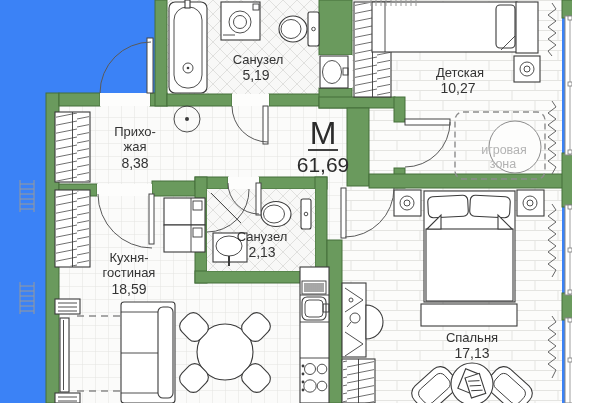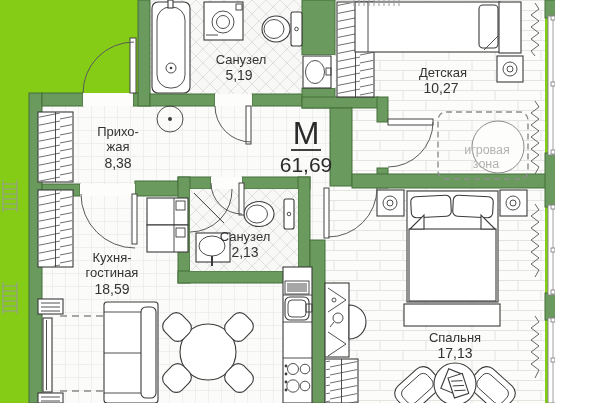--- a/index.html
+++ b/index.html
@@ -1,17 +1,17 @@
 <!DOCTYPE html>
 <html><head>
 <meta charset="utf-8">
 <style>
   html,body{margin:0;padding:0;background:#ffffff;}
-  .stage{position:relative;width:555px;height:403px;background:#84cc16;overflow:hidden;
-         font-family:"Liberation Sans", sans-serif;}
+  .stage{position:relative;width:555px;height:403px;background:#3b82f6;overflow:hidden;
+         font-family:"Liberation Sans", sans-serif;padding-left:17px;}
   svg{display:block;}
   .wall{fill:#6a9a5d;stroke:#456f3a;stroke-width:1;}
   .opening{fill:#fdfdfc;stroke:none;}
   .fur{fill:#ffffff;stroke:#3b3b3b;stroke-width:1.1;}
   .furthin{fill:none;stroke:#3b3b3b;stroke-width:0.9;}
   .arc{fill:none;stroke:#5a5a5a;stroke-width:1;}
   .leaf{fill:#ffffff;stroke:#444444;stroke-width:1;}
   .zig{fill:none;stroke:#666666;stroke-width:1;}
   .dash{fill:none;stroke:#555555;stroke-width:1.2;stroke-dasharray:7 5;}
   .tickm{fill:none;stroke:#999999;stroke-width:1;}

